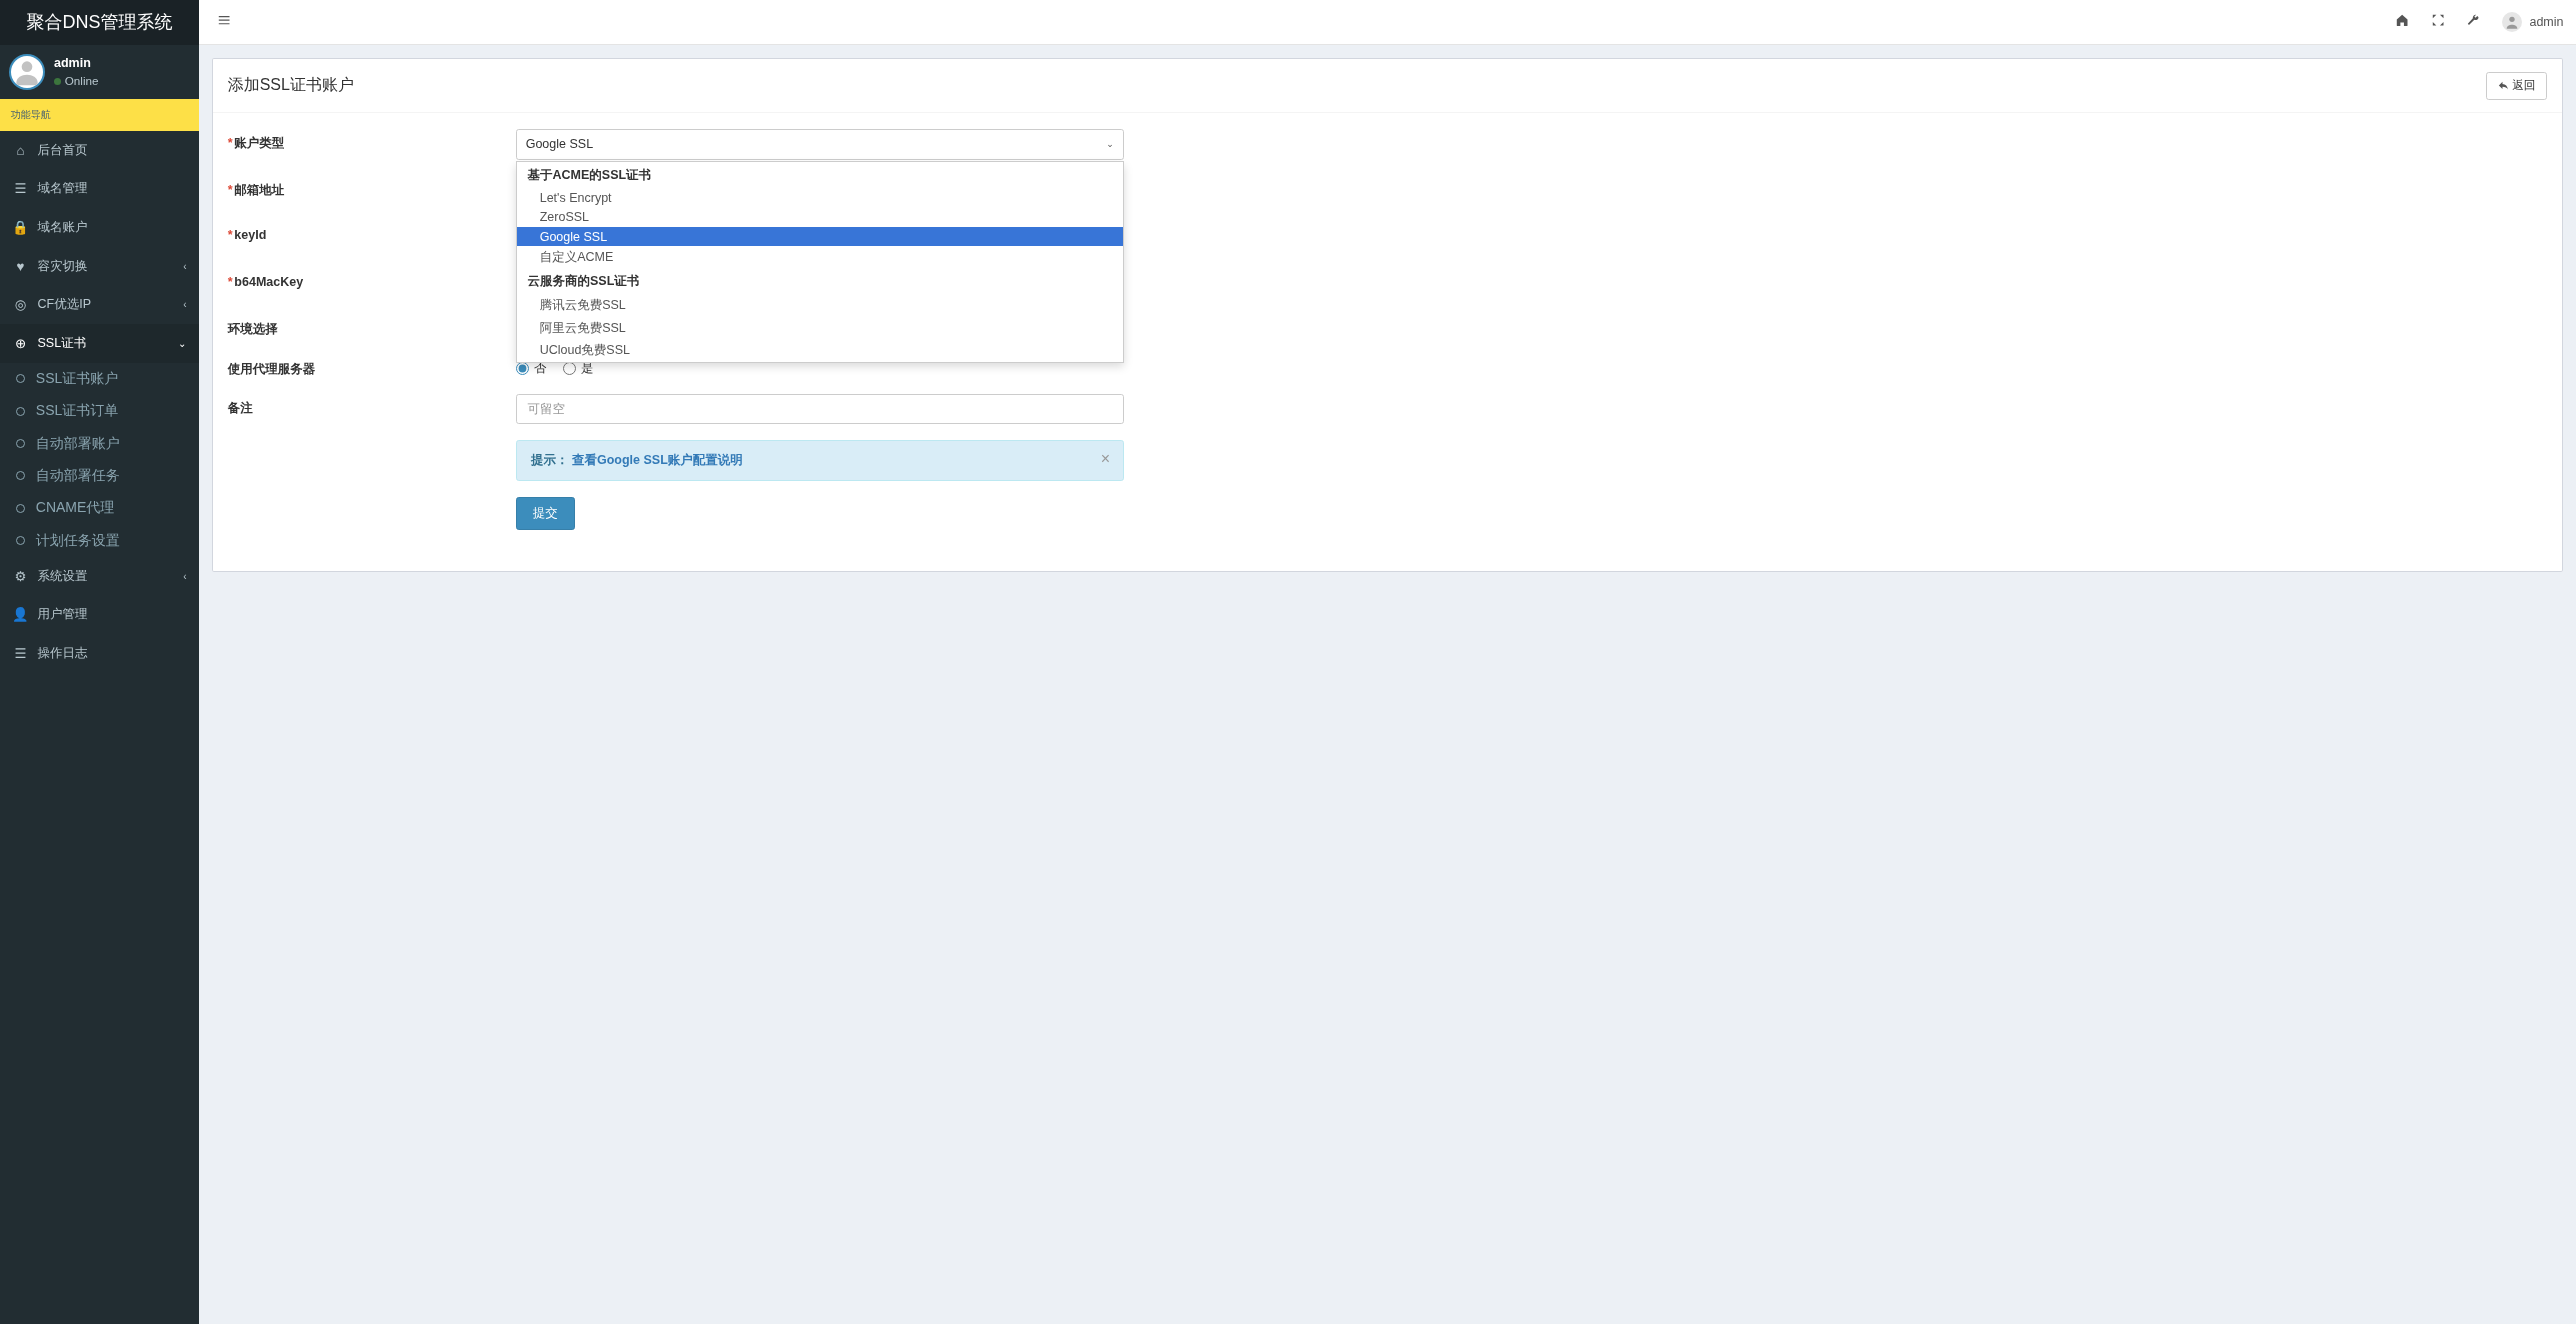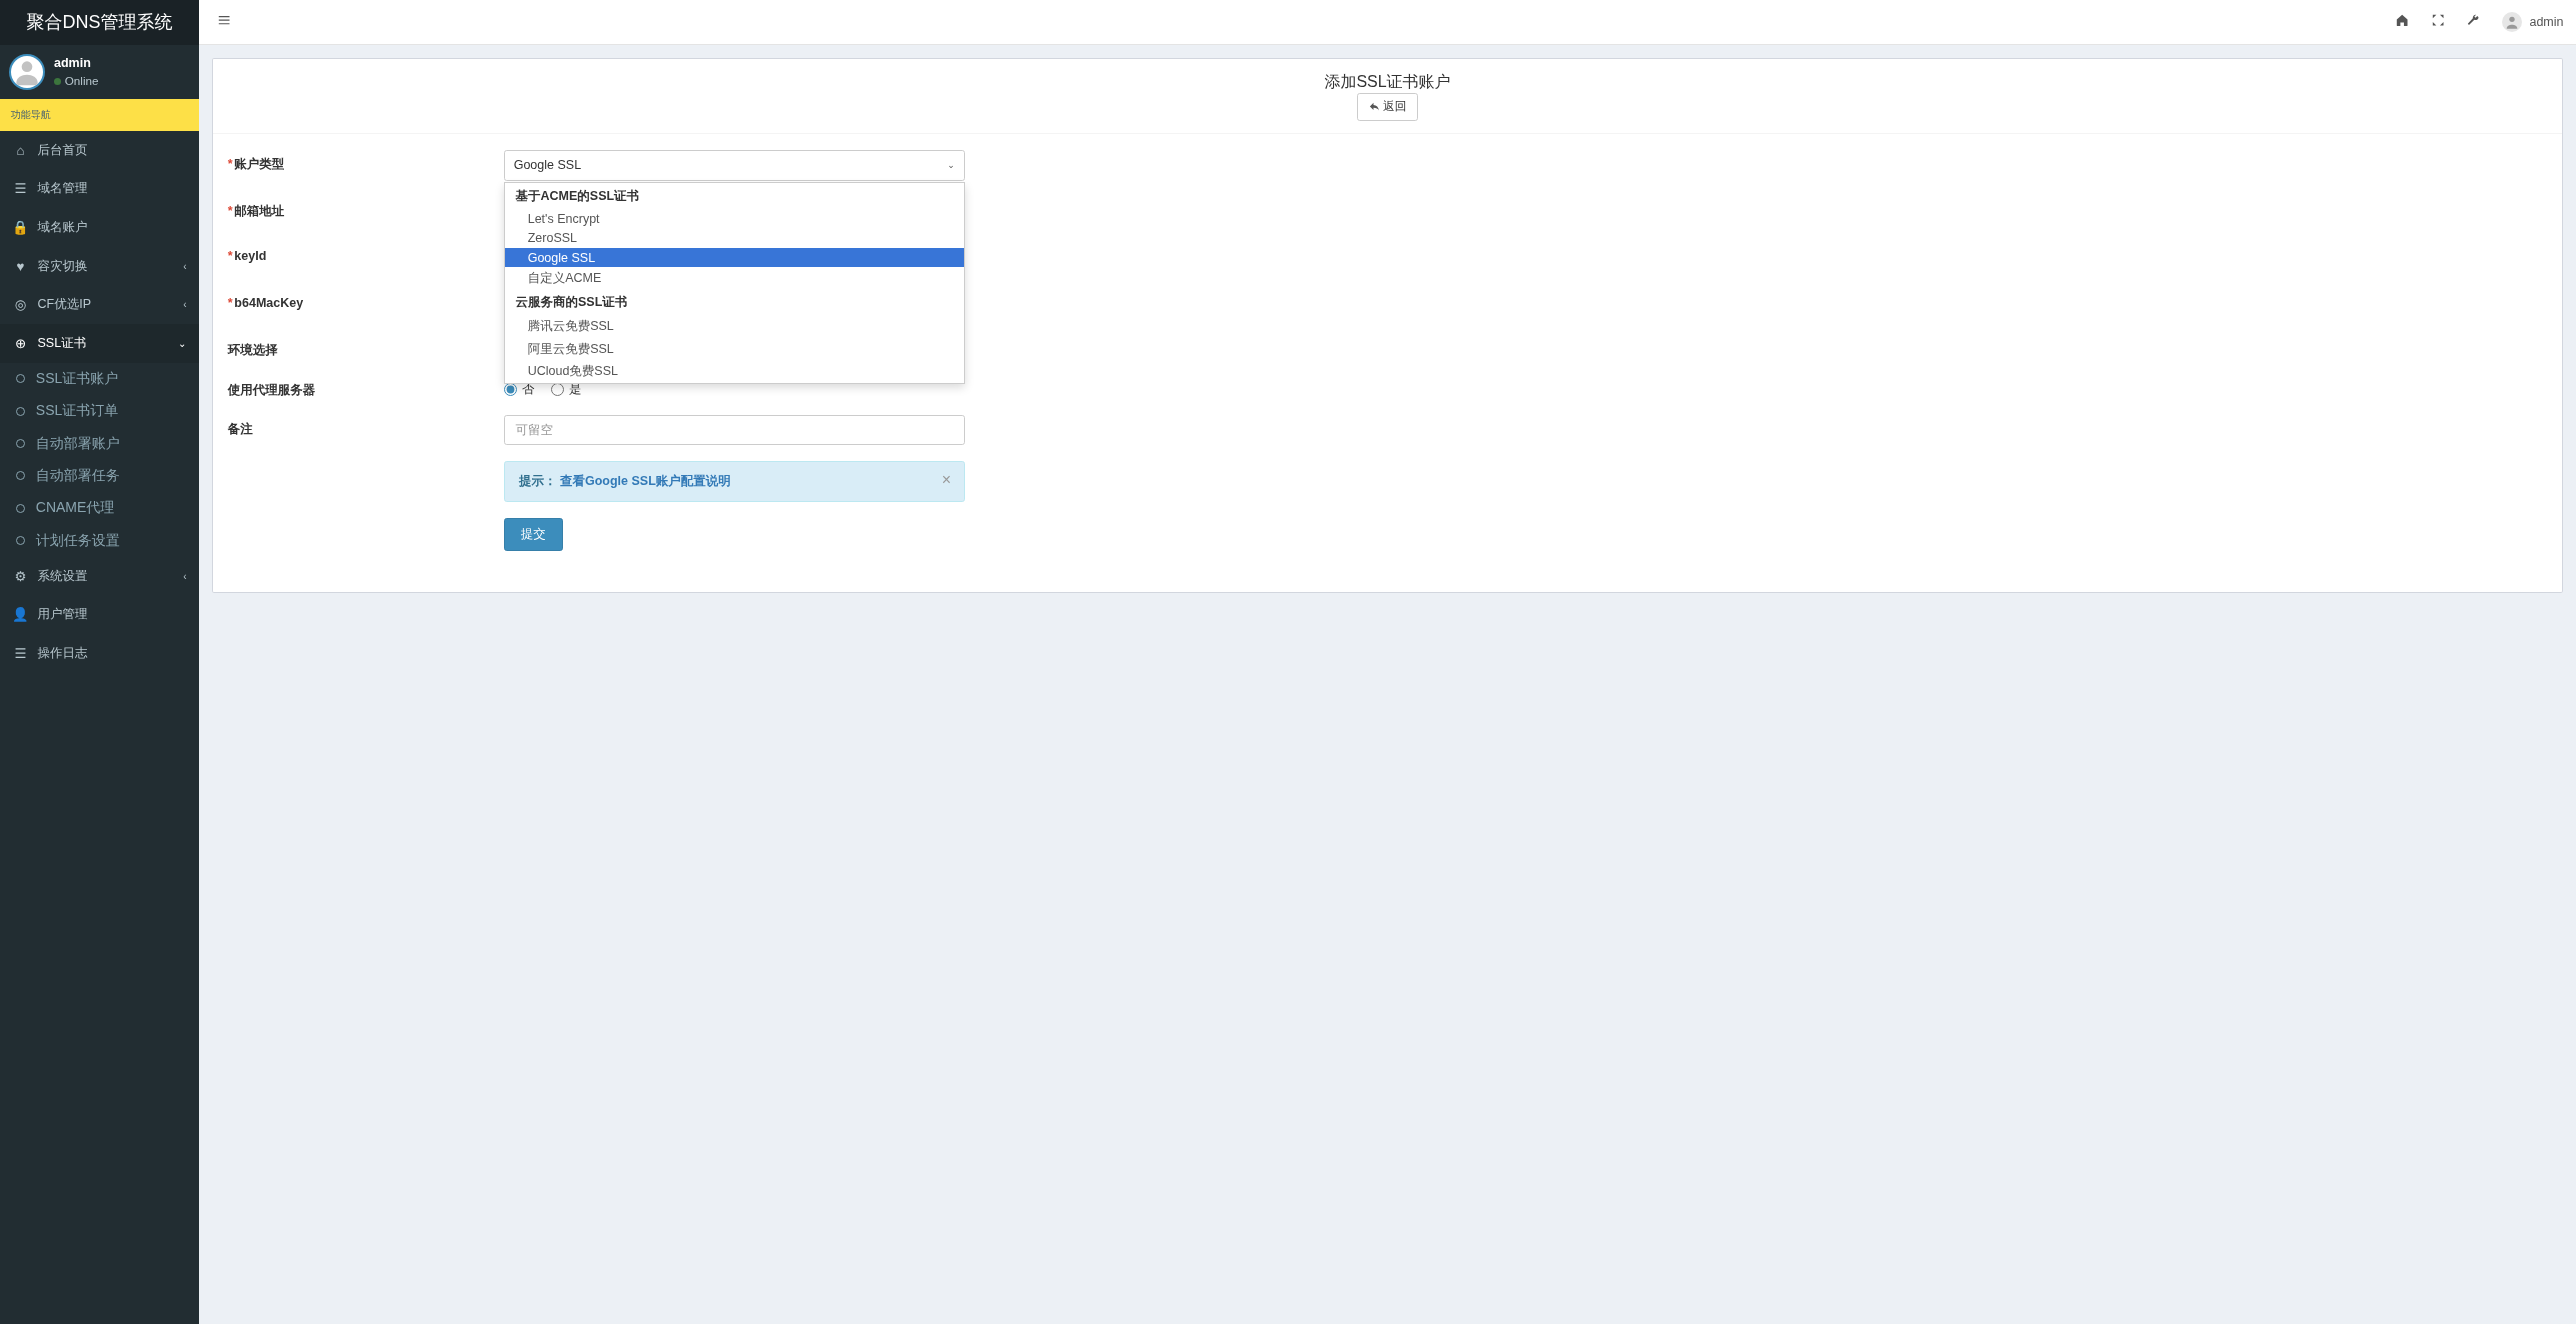--- a/index.html
+++ b/index.html
@@ -30,30 +30,30 @@
 .topbar .hamb { cursor: pointer; padding: 5.4px; }
 .topbar .hamb svg { width: 14.3px; height: 14.3px; fill: #555; }
 .topbar .right { display: flex; align-items: center; gap: 21.5px; color: #555; }
 .topbar .ticon { cursor: pointer; }
 .topbar .user { display: flex; align-items: center; gap: 7.2px; cursor: pointer; }
 .topbar .user .av { width: 20px; height: 20px; border-radius: 50%; background: #e6e6e6; display:flex; align-items:center; justify-content:center; }
 
 
 .content { padding: 13.4px; }
 .panel { background: #fff; border: 0.9px solid #d2d6de; border-radius: 1.8px; }
-.panel-head { padding: 12.5px 14.3px; border-bottom: 0.9px solid #f4f4f4; display: flex; align-items: center; flex-direction: column; }
+.panel-head { padding: 12.5px 14.3px; border-bottom: 0.9px solid #f4f4f4; display: flex; align-items: center; }
 .panel-title { font-size: 16px; flex: 1; color: #333; }
 .btn { display: inline-flex; align-items: center; gap: 3.6px; padding: 5.4px 10.8px; border: 0.9px solid #ccc; background: #fff; border-radius: 2.7px; cursor: pointer; font-size: 11.7px; color: #333; }
 .btn-primary { background: #3c8dbc; border-color: #367fa9; color: #fff; padding: 7.2px 16px; font-size: 12.5px; }
 
 .panel-body { padding: 16px 14.3px 25px; }
 .form-row { display: flex; margin-bottom: 16px; align-items: flex-start; }
 .form-label { width: 276px; text-align: left; padding-right: 14.3px; padding-top: 6.3px; font-size: 12.5px; color: #333; font-weight: 700; }
 .form-label .req { color: #dd4b39; margin-right: 1.8px; }
-.form-control-wrap { width: 461px; position: relative; }
+.form-control-wrap { width: 608px; position: relative; margin-left: 12px; }
 .form-control { width: 100%; height: 30.5px; padding: 5.4px 10.8px; border: 0.9px solid #ccc; border-radius: 2.7px; font-size: 12.5px; background: #fff; }
 .form-control::placeholder { color: #999; }
 .form-select { width: 100%; height: 30.5px; padding: 5.4px 9px; border: 0.9px solid #ccc; border-radius: 2.7px; font-size: 12.5px; background: #fff; display: flex; align-items: center; justify-content: space-between; cursor: pointer; }
 .form-select .caret { font-size: 9px; color: #555; }
 .radio-group { display: flex; gap: 16px; padding-top: 5.4px; }
 .radio-item { display: flex; align-items: center; gap: 5.4px; cursor: pointer; font-size: 12.5px; }
 .radio-item input { accent-color: #3c8dbc; }
 
 .alert { background: #d9edf7; border: 0.9px solid #bce8f1; color: #31708f; padding: 10.8px 14.3px; border-radius: 2.7px; position: relative; font-size: 12.5px; }
 .alert .close { position: absolute; right: 12.5px; top: 9px; color: #999; cursor: pointer; font-size: 16px; }

